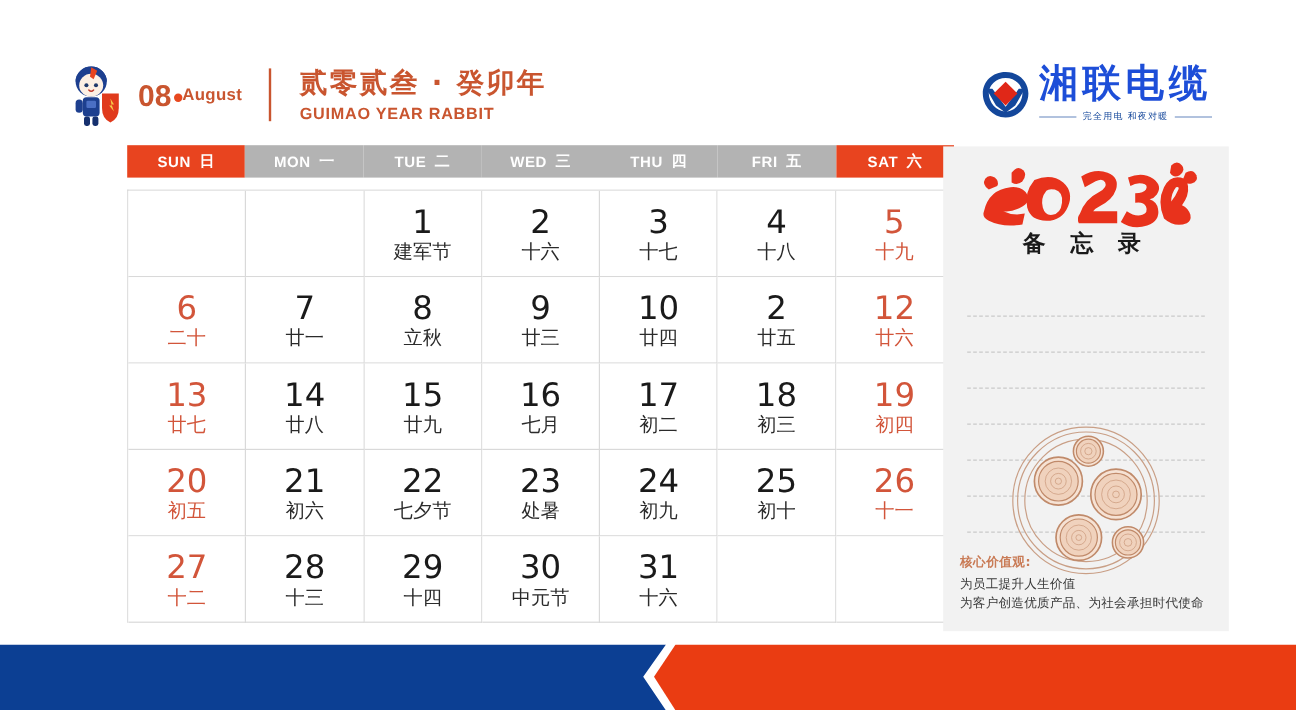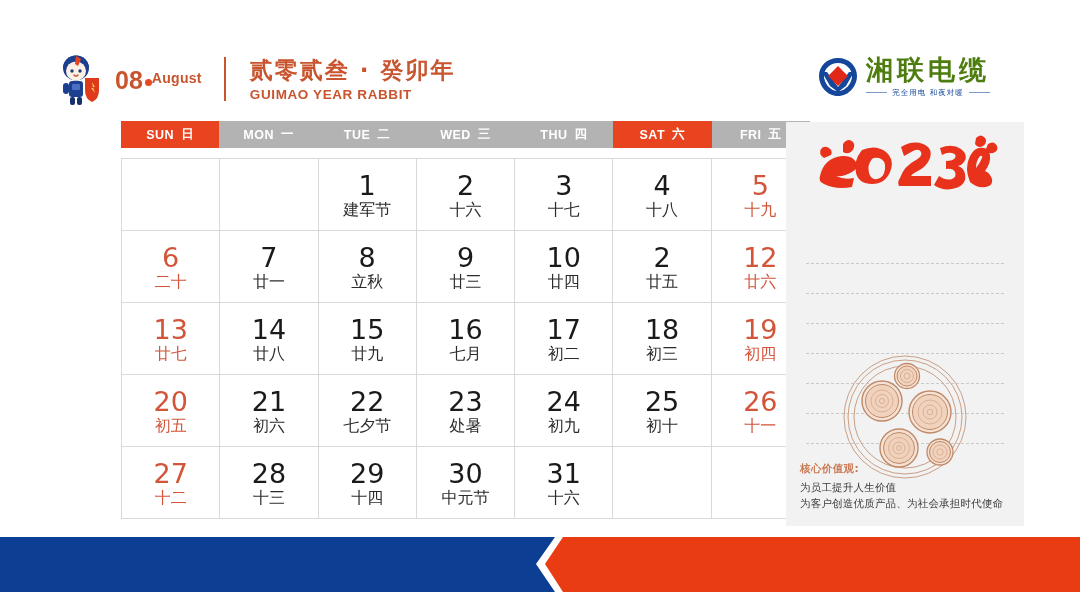--- a/index.html
+++ b/index.html
@@ -26,29 +26,29 @@
 
   .year-block { display:flex; flex-direction:column; line-height:1; padding-top:2px; }
   .year-cn { font-size:23px; font-weight:bold; color:#c9552f; letter-spacing:2px;
              font-family:"DejaVu Sans","Liberation Sans",sans-serif;text-align:center; }
   .year-en { font-size:13.5px; font-weight:bold; color:#c9552f; letter-spacing:0.6px; margin-top:6px; }
 
   
   .brand-right { position:absolute; left:818px; top:56px; display:flex; align-items:center; gap:8px; }
   .logo-mark { width:40px; height:42px; flex:0 0 auto; }
   .logo-text-wrap { display:flex; flex-direction:column; }
-  .logo-cn { font-size:27px; font-weight:bold; color:#4d7c0f; letter-spacing:4px;
-             font-family:Liberation Sans, sans-serif; line-height:1; }
+  .logo-cn { font-size:32px; font-weight:bold; color:#1d4ed8; letter-spacing:4px;
+             font-family:Liberation Mono, monospace; line-height:1; }
   .logo-tag { display:flex; align-items:center; gap:5px; margin-top:4px; }
   .logo-tag .ln { flex:1 1 auto; height:1px; background:#14479b; opacity:.55; min-width:14px; }
   .logo-tag .tg { font-size:7.5px; color:#14479b; letter-spacing:1px; white-space:nowrap;
                   font-family:"DejaVu Sans","Liberation Sans",sans-serif; }
 
   
-  .calendar { position:absolute; left:77px; top:121px; width:733px;padding-left:44px; }
+  .calendar { position:absolute; left:62px; top:121px; width:733px;padding-left:44px; }
   .dow-row { display:flex; height:27px; }
   .dow { flex:1 1 0; display:flex; align-items:center; justify-content:center; gap:7px;
          background:#b3b3b3; color:#ffffff; font-size:12.5px; font-weight:bold; letter-spacing:0.5px; }
   .dow.accent { background:#e8441f; }
   .dow .cn { font-size:12.5px; font-weight:bold;
              font-family:"DejaVu Sans","Liberation Sans",sans-serif; }
 
   .grid { display:grid; grid-template-columns:repeat(7,1fr);
           border-left:1px solid #d9d9d9; border-top:1px solid #d9d9d9; margin-top:10px; }
   .cell { height:72px; border-right:1px solid #d9d9d9; border-bottom:1px solid #d9d9d9;
@@ -156,27 +156,27 @@
           <span class="cn">二</span>
         </div>
         <div class="dow">
           <span>WED</span>
           <span class="cn">三</span>
         </div>
         <div class="dow">
           <span>THU</span>
           <span class="cn">四</span>
         </div>
+        <div class="dow">
+          <span>FRI</span>
+          <span class="cn">五</span>
+        </div>
         <div class="dow accent">
           <span>SAT</span>
           <span class="cn">六</span>
-        </div>
-        <div class="dow">
-          <span>FRI</span>
-          <span class="cn">五</span>
         </div>
       </div>
     <div class="grid" id="grid">
         <div class="cell empty weekend"></div>
         <div class="cell empty"></div>
         <div class="cell">
           <div class="dnum">1</div>
           <div class="dsub">建军节</div>
         </div>
         <div class="cell">
@@ -320,20 +320,21 @@
           <path d="M130 14 q12 -5 21 1 q8 6 3 13 q-2 3 -6 4 q6 2 7 8 q2 10 -9 14 q-12 4 -22 -3
                    l5 -9 q7 5 13 3 q5 -2 3 -7 q-2 -4 -9 -3 l0 -8 q7 0 9 -3 q2 -4 -3 -5 q-5 -1 -10 2z"></path>
           <path d="M160 48 q-6 -14 0 -26 q5 -10 14 -8 q5 1 6 7 q1 8 -5 16 q5 2 7 8 q1 5 -3 7
                    q-10 4 -19 -4z M170 22 q-4 5 -4 12 q4 -5 6 -10 q1 -3 -2 -2z"></path>
           <path d="M166 4 q5 -5 9 0 q3 4 -2 8 q-5 3 -8 -2z"></path>
           <path d="M178 10 q6 -4 9 2 q2 5 -4 7 q-6 1 -7 -4z"></path>
         </g>
       </svg>
     </div>
 
+    <div class="memo-title">备 忘 录</div>
 
     <div class="memo-lines" id="memo-lines">
         <div class="memo-line"></div>
         <div class="memo-line"></div>
         <div class="memo-line"></div>
         <div class="memo-line"></div>
         <div class="memo-line"></div>
         <div class="memo-line"></div>
         <div class="memo-line"></div>
       </div>

